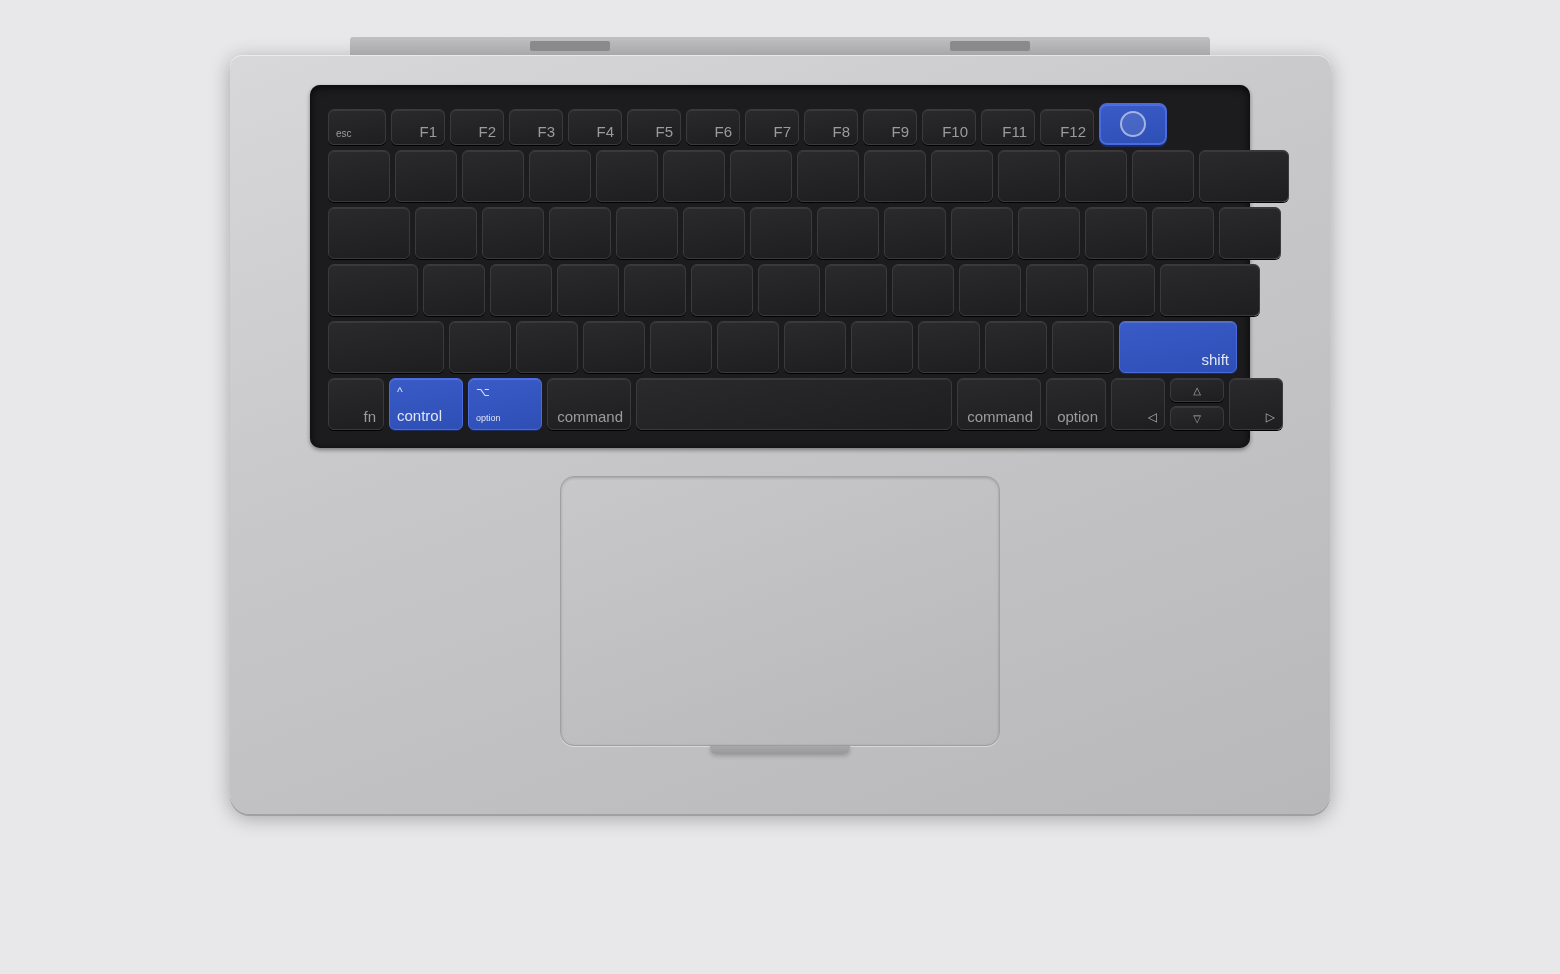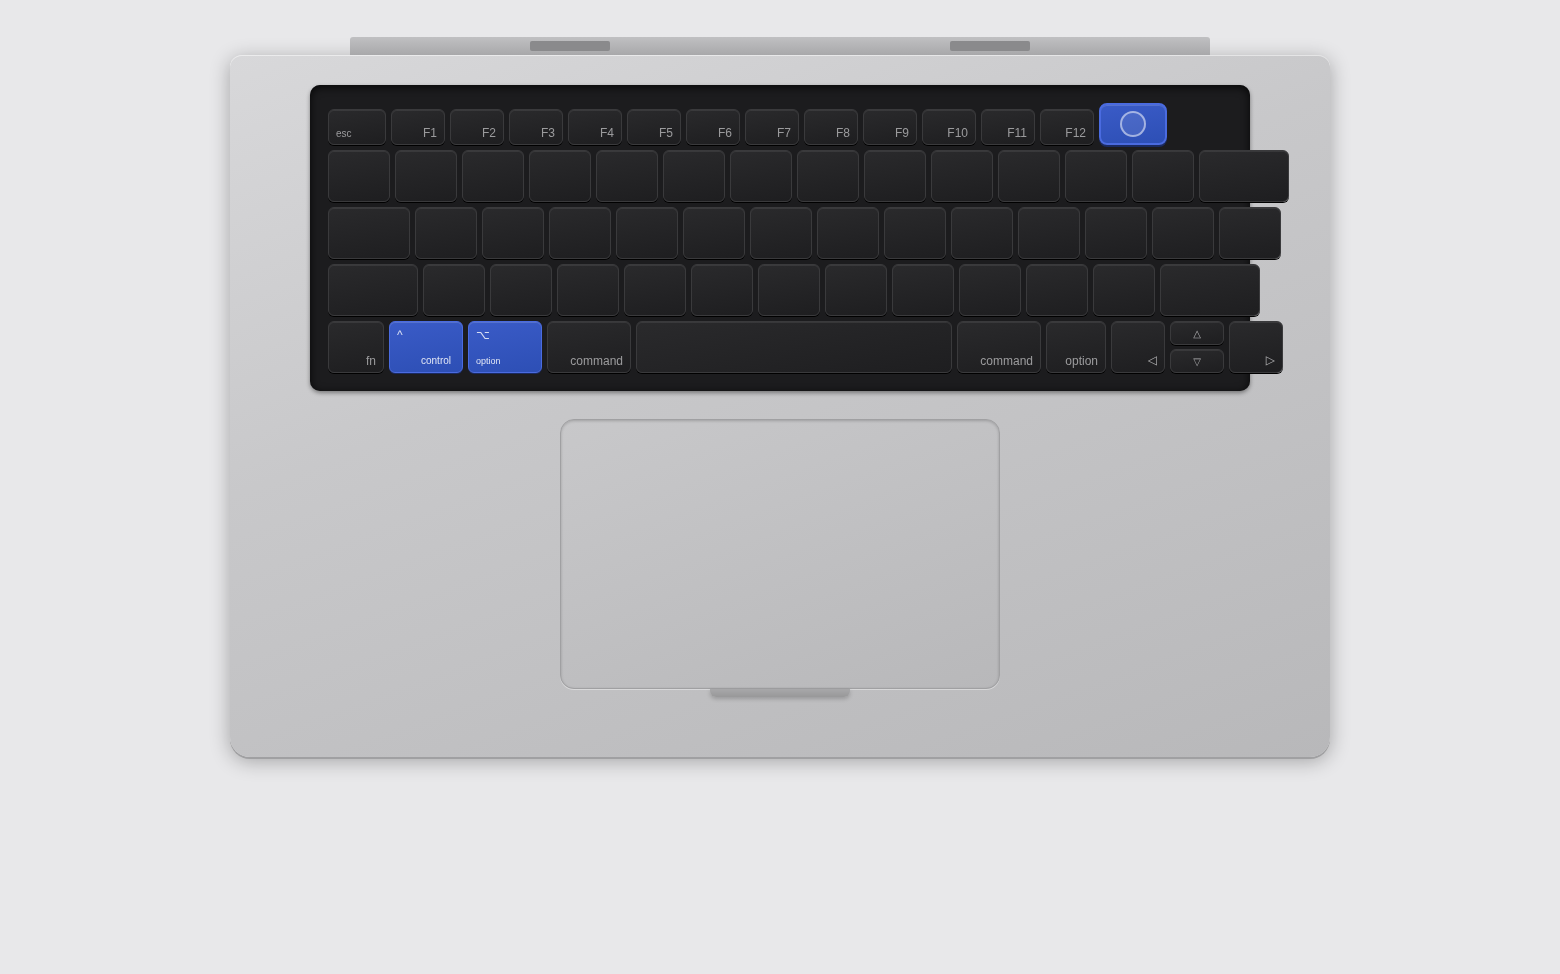--- a/index.html
+++ b/index.html
@@ -106,21 +106,21 @@
     .key.highlighted {
       background: linear-gradient(170deg, #3a5bc7 0%, #2d4fb5 100%);
       border-color: #4a6be0;
       box-shadow:
         0 1px 0 #1a2a60,
         inset 0 1px 0 rgba(255,255,255,0.15);
       color: #fff;
     }
 
     .key-label {
-      font-size: 12px;
+      font-size: 15px;
       line-height: 1;
       opacity: 0.85;
     }
 
     
     .k-std { width: 62px; height: 52px; }
     .k-fn  { width: 54px; height: 36px; }
     .k-tab { width: 82px; height: 52px; }
     .k-caps { width: 90px; height: 52px; }
     .k-lshift { width: 116px; height: 52px; }
@@ -276,30 +276,47 @@
         <div class="key k-std"></div>
         <div class="key k-std"></div>
         <div class="key k-std"></div>
         <div class="key k-std"></div>
         <div class="key k-std"></div>
         <div class="key k-std"></div>
         <div class="key k-std"></div>
         <div class="key k-return"></div>
       </div>
 
+      <div class="key-row">
+        <div class="key k-lshift"></div>
+        <div class="key k-std"></div>
+        <div class="key k-std"></div>
+        <div class="key k-std"></div>
+        <div class="key k-std"></div>
+        <div class="key k-std"></div>
+        <div class="key k-std"></div>
+        <div class="key k-std"></div>
+        <div class="key k-std"></div>
+        <div class="key k-std"></div>
+        <div class="key k-std"></div>
+
+        <div class="key k-rshift highlighted" style="display:flex;flex-direction:column;align-items:flex-end;justify-content:flex-end;">
+          <span class="key-label">shift</span>
+        </div>
+      </div>
 
       <div class="key-row">
 
         <div class="key" style="width:56px;height:52px;padding-left:18px;">
           <span class="key-label">fn</span>
         </div>
 
         <div class="key highlighted" style="width:74px;height:52px;display:flex;flex-direction:column;align-items:flex-start;justify-content:space-between;padding:6px 7px;">
           <span style="font-size:12px;color:rgba(255,255,255,0.8);align-self:flex-start;">^</span>
-          <span class="key-label" style="color:#fff;font-size:10px;margin-left:24px;">control</span>
+          <span class="key-label" style="color:#fff;font-size:15px;">control</span>
         </div>
 
         <div class="key highlighted" style="width:74px;height:52px;display:flex;flex-direction:column;align-items:flex-start;justify-content:space-between;padding:6px 7px;">
           <span style="font-size:12px;color:rgba(255,255,255,0.8);align-self:flex-start;">⌥</span>
           <span class="key-label" style="color:#fff;font-size:9px;">option</span>
         </div>
 
         <div class="key" style="width:84px;height:52px;">
           <span class="key-label">command</span>
         </div>

